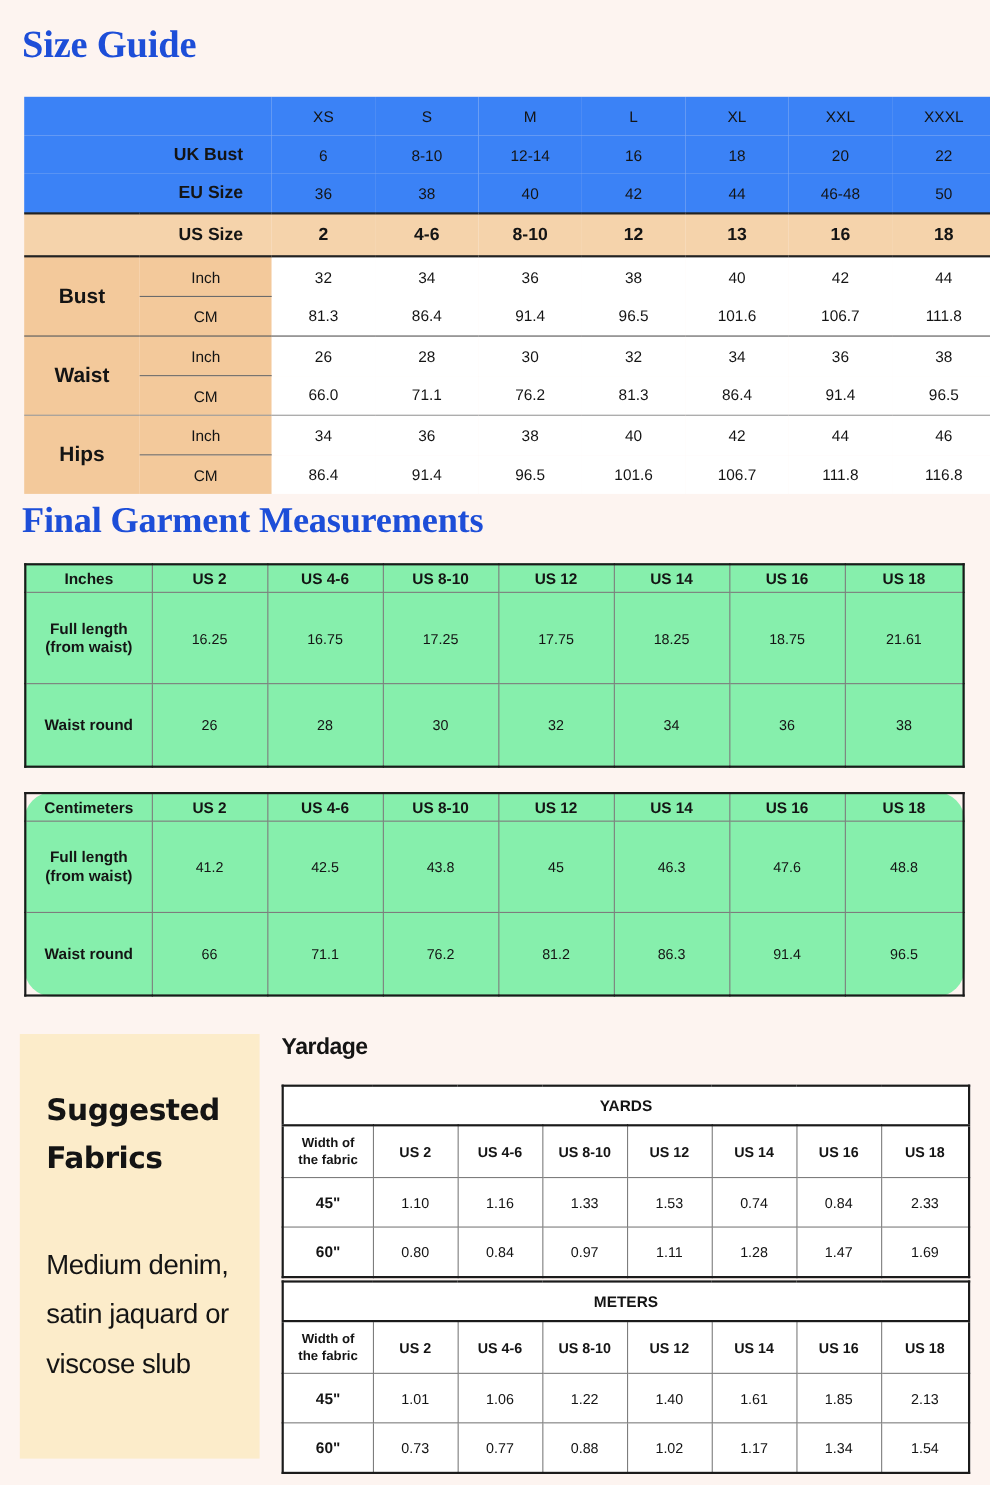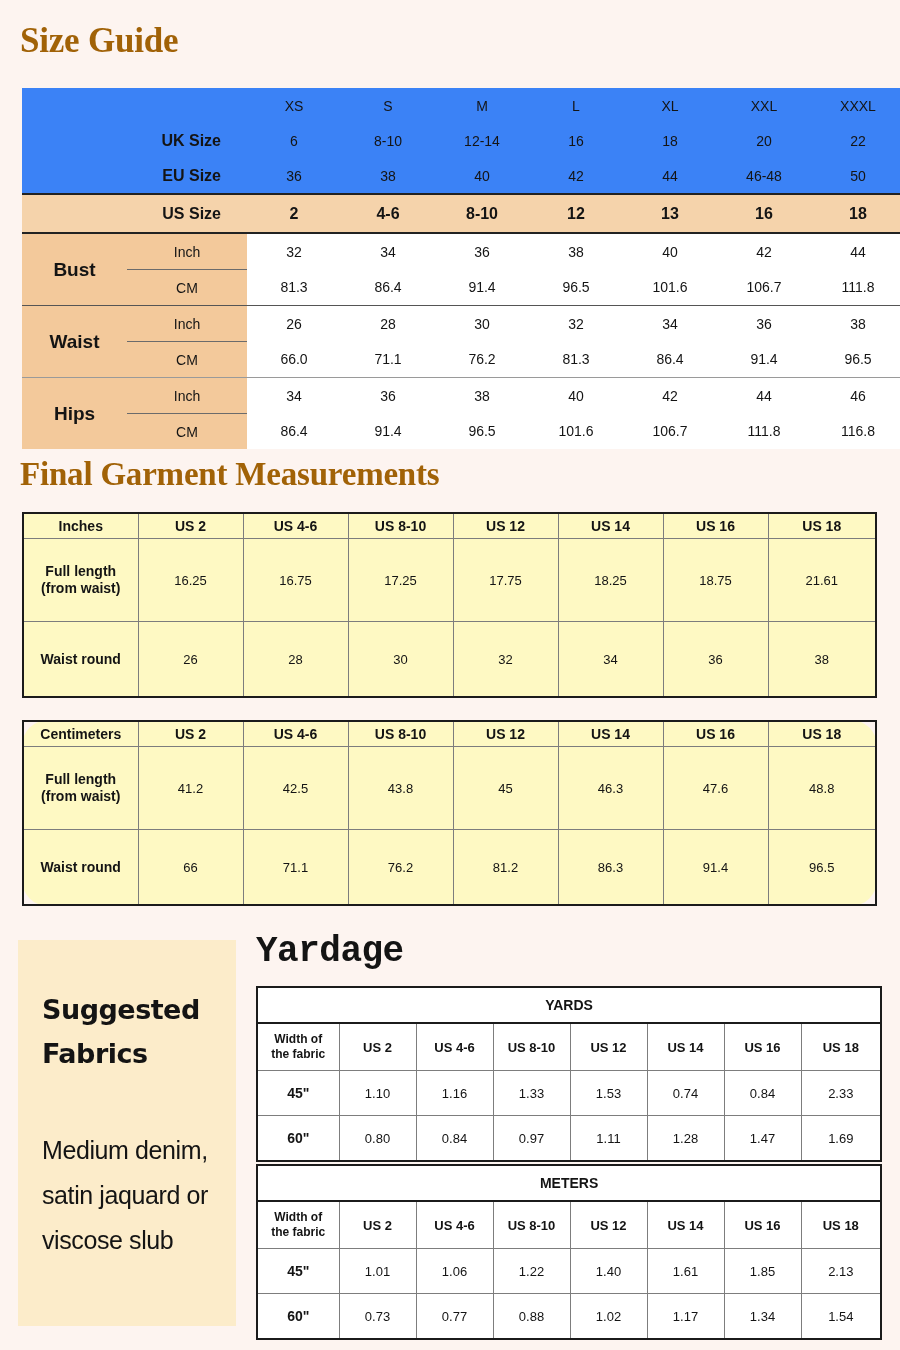--- a/index.html
+++ b/index.html
@@ -14,21 +14,21 @@
     font-family: "Liberation Sans", sans-serif;
     color: #141414;
     overflow: hidden;
     position: relative;
   }
 
   
   .serif-title {
     font-family: "Liberation Serif", serif;
     font-weight: bold;
-    color: #a16207;
+    color: #1d4ed8;
     letter-spacing: -0.2px;
     text-align: center;
   }
   #page-title {
     position: absolute;
     left: 20px;
     top: 21px;
     font-size: 35px;
     line-height: 40px;
   }
@@ -36,23 +36,23 @@
     position: absolute;
     left: 20px;
     top: 455px;
     font-size: 33px;
     line-height: 38px;
   }
   #yardage-title {
     position: absolute;
     left: 256px;
     top: 933px;
-    font-size: 36px;
+    font-size: 21px;
     line-height: 38px;
-    font-family: Liberation Mono, monospace;
+    font-family: Liberation Sans, sans-serif;
     font-weight: bold;
     letter-spacing: -0.5px;
   }
 
   
   #size-table {
     position: absolute;
     left: 22px;
     top: 88px;
     width: 853px;
@@ -103,21 +103,21 @@
     font-size: 14px;
   }
   .grp-sep td { border-top: 1px solid #555; }
   .grp-sep-light td { border-top: 1px solid #9a9a9a; }
 
   
   .fgm-table {
     position: absolute;
     border-collapse: collapse;
     table-layout: fixed;
-    background: #fef9c3;
+    background: #86efac;
     font-size: 13px;
     border: 2px solid #1b1b1b;
   }
   .fgm-table td {
     border: 1px solid #7d7d7d;
     text-align: center;
     vertical-align: middle;
     padding: 4px 2px;
   }
   .fgm-table .hdr {
@@ -233,21 +233,21 @@
         <td class="band-light" colspan="2"></td>
         <td class="band-light sizehdr">XS</td>
         <td class="band-light sizehdr">S</td>
         <td class="band-light sizehdr">M</td>
         <td class="band-light sizehdr">L</td>
         <td class="band-light sizehdr">XL</td>
         <td class="band-light sizehdr">XXL</td>
         <td class="band-light sizehdr">XXXL</td>
       </tr>
       <tr>
-        <td class="band-light rowlabel" colspan="2">UK Size</td>
+        <td class="band-light rowlabel" colspan="2">UK Bust</td>
         <td class="band-light">6</td>
         <td class="band-light">8-10</td>
         <td class="band-light">12-14</td>
         <td class="band-light">16</td>
         <td class="band-light">18</td>
         <td class="band-light">20</td>
         <td class="band-light">22</td>
       </tr>
       <tr>
         <td class="band-light rowlabel" colspan="2">EU Size</td>

